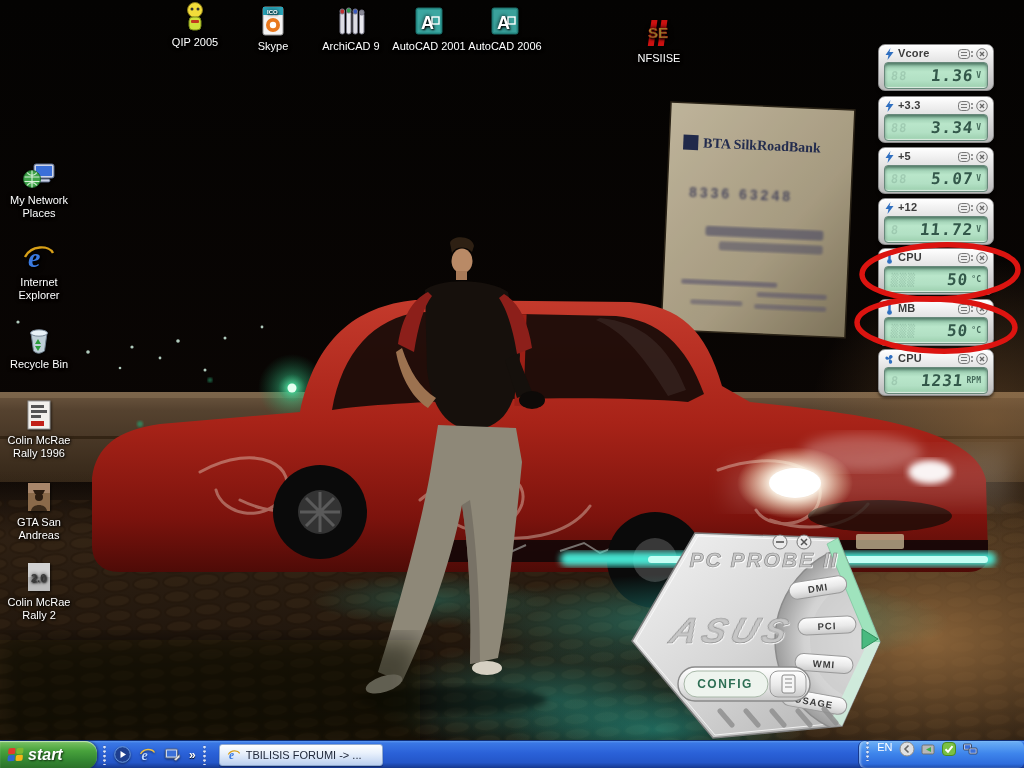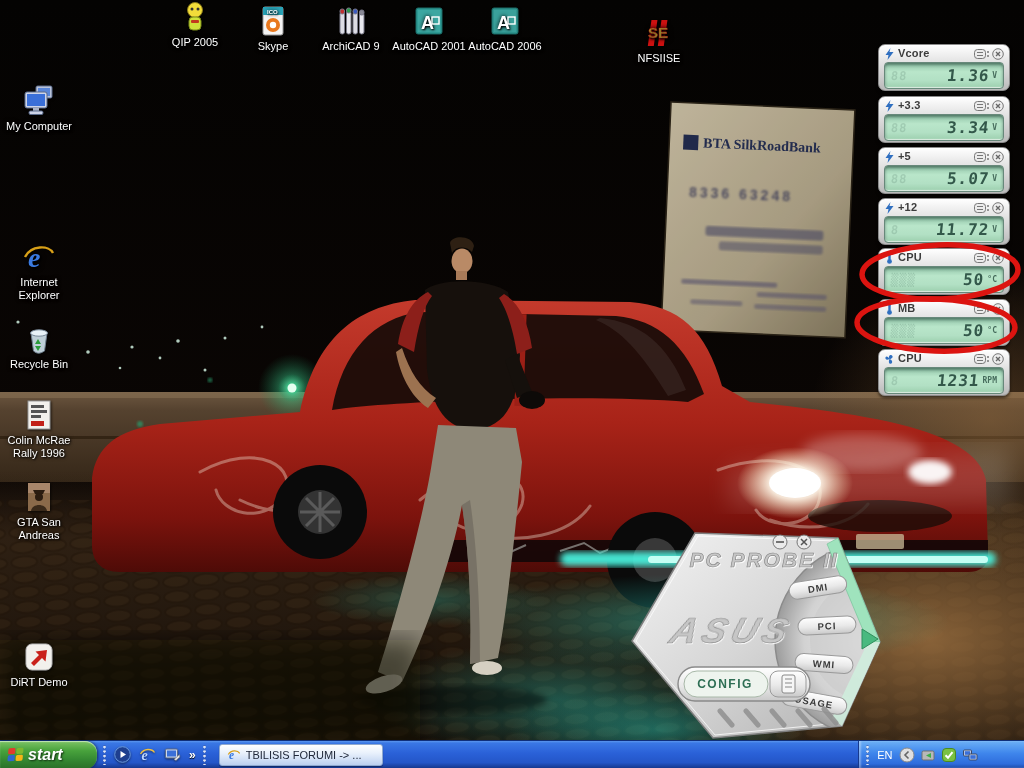--- a/index.html
+++ b/index.html
@@ -10,21 +10,21 @@
   .scene{position:absolute;left:0;top:0;width:1024px;height:740px;z-index:0;}
 
   
   .dicon{position:absolute;width:78px;text-align:center;color:#fff;
     font:11px/13px "Liberation Sans",sans-serif;cursor:default;z-index:10;
     text-shadow:1px 1px 2px #000,0 0 4px #000;}
   .dicon .ig{width:34px;height:34px;display:block;margin:0 auto 2px auto;
     filter:drop-shadow(1px 1px 1px rgba(0,0,0,.65));}
 
   
-  .sensor{position:absolute;left:878px;width:132px;height:47px;border-radius:7px;
+  .sensor{position:absolute;left:878px;width:116px;height:47px;border-radius:7px;
     background:linear-gradient(180deg,#ffffff 0%,#e9e9e9 30%,#cfcfcf 70%,#b9b9b9 100%);
     border:1px solid #8b8b8b;box-shadow:0 2px 3px rgba(0,0,0,.55),inset 0 1px 0 #fff;
     z-index:30;box-sizing:border-box;}
   .s-title{display:flex;align-items:center;height:15px;padding:1px 5px 0 5px;
     font:bold 11px/13px "Liberation Sans",sans-serif;color:#3c3c3c;}
   .s-ic{width:11px;height:12px;margin-right:3px;flex:none;display:flex;}
   .s-ic svg{width:11px;height:12px;}
   .s-label{flex:1 1 auto;letter-spacing:.2px;}
   .s-disp,.s-close{flex:none;display:flex;margin-left:2px;cursor:pointer;}
   .s-disp svg{width:16px;height:10px;} .s-close svg{width:12px;height:12px;}
@@ -65,23 +65,23 @@
   .qbtn{width:20px;height:20px;border:0;background:transparent;padding:1px;cursor:pointer;display:flex;
     align-items:center;justify-content:center;}
   .qbtn svg{width:17px;height:17px;filter:drop-shadow(0 1px 1px rgba(0,0,0,.5));}
   .more{color:#fff;font:bold 12px "Liberation Sans",sans-serif;text-shadow:0 1px 1px #000;cursor:pointer;padding:0 2px;}
   .taskbtn{margin-left:6px;height:22px;width:164px;flex:none;display:flex;align-items:center;gap:5px;
     padding:0 7px;border-radius:3px;cursor:pointer;box-sizing:border-box;
     background:linear-gradient(180deg,#ffffff 0%,#e9f1fc 40%,#cfdef5 75%,#bcd0ef 100%);
     border:1px solid #8fa9cf;box-shadow:0 1px 1px rgba(0,0,0,.35);
     font:11px "Liberation Sans",sans-serif;color:#20283a;white-space:nowrap;overflow:hidden;}
   .taskbtn svg{width:14px;height:14px;flex:none;}
-  .tray{margin-left:auto;height:100%;display:flex;align-items:center;gap:5px;padding:0 9px 0 7px;
+  .tray{margin-left:auto;height:100%;display:flex;align-items:flex-start;gap:5px;padding:0 9px 0 7px;
     background:linear-gradient(180deg,#6cb0f6 0%,#3f86ec 45%,#2e6cdc 85%,#1c4aa8 100%);
-    border-left:1px solid #17398c;box-shadow:inset 2px 0 2px rgba(255,255,255,.35);}
+    border-left:1px solid #17398c;box-shadow:inset 2px 0 2px rgba(255,255,255,.35);border-radius:6px;}
   .tray .lang{color:#fff;font:11px "Liberation Sans",sans-serif;padding:0 2px;cursor:pointer;}
   .tray .tico{width:16px;height:16px;display:flex;cursor:pointer;}
   .tray .tico svg{width:16px;height:16px;}
   .clock{color:#fff;font:11px "Liberation Sans",sans-serif;margin-left:4px;margin-top:36px;}
 
   
   .emboss{fill:#c6c6c6;stroke:#7f7f7f;stroke-width:.6;filter:drop-shadow(1px 1px 0 rgba(255,255,255,.9));}
 </style>
 </head>
 <body>
@@ -324,30 +324,29 @@
   </div>
   <div class="dicon" style="left:620px;top:16px">
     <svg class="ig" viewBox="0 0 34 34">
       <rect x="10" y="4" width="6" height="26" fill="#cc1111" transform="skewX(-8)"></rect>
       <rect x="20" y="4" width="6" height="26" fill="#cc1111" transform="skewX(-8)"></rect>
       <text x="6" y="22" font-size="15" font-weight="bold" fill="#f2e24a" stroke="#a01010" stroke-width=".5" font-family="Liberation Sans,sans-serif">SE</text>
     </svg>
     <span>NFSIISE</span>
   </div>
 
-  <div class="dicon" style="left:0px;top:84px">
-    <svg class="ig" viewBox="0 0 34 34">
-      <rect x="14" y="2" width="16" height="12" rx="1.5" fill="#b8c2da" stroke="#5a6a8a"></rect>
-      <rect x="16" y="4" width="12" height="8" fill="#5a86d8"></rect>
-      <rect x="3" y="8" width="22" height="16" rx="2" fill="#cdd4e8" stroke="#5a6a8a"></rect>
-      <rect x="5" y="10" width="18" height="12" fill="#3a6fd8"></rect>
-      <rect x="11" y="24" width="6" height="3" fill="#aab2c6"></rect>
-      <rect x="7" y="27" width="14" height="3.5" rx="1.5" fill="#cdd4e8" stroke="#5a6a8a"></rect>
-    </svg>
-    <span>My Computer</span>
+  <div class="dicon" style="left:0px;top:158px">
+    <svg class="ig" viewBox="0 0 34 34">
+      <rect x="12" y="6" width="20" height="14" rx="2" fill="#cdd4e8" stroke="#5a6a8a"></rect>
+      <rect x="14" y="8" width="16" height="10" fill="#3a6fd8"></rect>
+      <rect x="16" y="21" width="12" height="3" rx="1.5" fill="#cdd4e8" stroke="#5a6a8a"></rect>
+      <circle cx="10" cy="21" r="8.5" fill="#3fa44a" stroke="#1e6a2a"></circle>
+      <path d="M2.5 19 h15 M2.5 23.5 h15 M10 12.5 v17 M5 14.5 c3 4 7 4 10 0 M5 27.5 c3 -4 7 -4 10 0" stroke="#d8f0da" stroke-width="1.1" fill="none"></path>
+    </svg>
+    <span>My Network Places</span>
   </div>
   <div class="dicon" style="left:0px;top:240px">
     <svg class="ig" viewBox="0 0 34 34">
       <text x="6" y="27" font-size="28" font-weight="bold" font-style="italic" fill="#3a7ae0" font-family="Liberation Serif,serif">e</text>
       <path d="M3 17 C9 5 27 5 31 13" stroke="#d8a018" stroke-width="2.4" fill="none"></path>
     </svg>
     <span>Internet Explorer</span>
   </div>
   <div class="dicon" style="left:0px;top:322px">
     <svg class="ig" viewBox="0 0 34 34">
@@ -370,26 +369,27 @@
   <div class="dicon" style="left:0px;top:480px">
     <svg class="ig" viewBox="0 0 34 34">
       <rect x="6" y="3" width="22" height="28" fill="#8a6a4a"></rect>
       <rect x="6" y="3" width="22" height="10" fill="#a8866a"></rect>
       <path d="M11 10 h12 l-2 4 h-8 Z" fill="#2a1c10"></path>
       <circle cx="17" cy="17" r="4" fill="#2a1c10"></circle>
       <path d="M9 31 c1-8 15-8 16 0 Z" fill="#3a2a1a"></path>
     </svg>
     <span>GTA San Andreas</span>
   </div>
-  <div class="dicon" style="left:0px;top:640px">
-    <svg class="ig" viewBox="0 0 34 34">
-      <rect x="4" y="4" width="26" height="26" rx="6" fill="#f2f0ec" stroke="#bbb"></rect>
-      <path d="M9 23 L17 15 L13.5 11.5 L25 10 L23.5 21.5 L20 18 L12 26 Z" fill="#c9201a"></path>
-    </svg>
-    <span>DiRT Demo</span>
+  <div class="dicon" style="left:0px;top:560px">
+    <svg class="ig" viewBox="0 0 34 34">
+      <rect x="6" y="3" width="22" height="28" fill="#bdbdbd"></rect>
+      <rect x="6" y="3" width="22" height="14" fill="#d2d2d2"></rect>
+      <text x="9" y="22" font-size="11" font-weight="bold" fill="#3a3a3a" font-family="Liberation Sans,sans-serif">2.0</text>
+    </svg>
+    <span>Colin McRae Rally 2</span>
   </div>
 
   <div class="sensor" style="top:44px">
     <div class="s-title">
       <span class="s-ic">
         <svg viewBox="0 0 10 12">
             <path d="M6 0 L1 7 H4 L3 12 L9 4 H5 Z" fill="#2f6fc0"></path>
           </svg>
         </span>
       <span class="s-label">Vcore</span>

